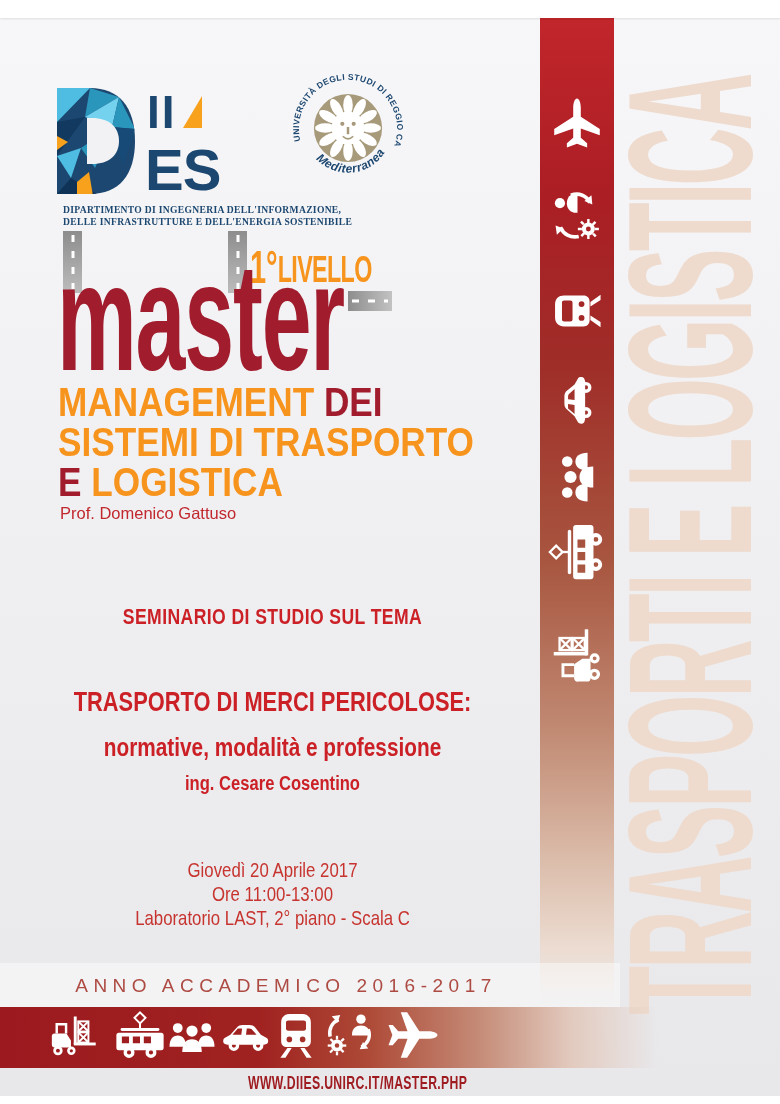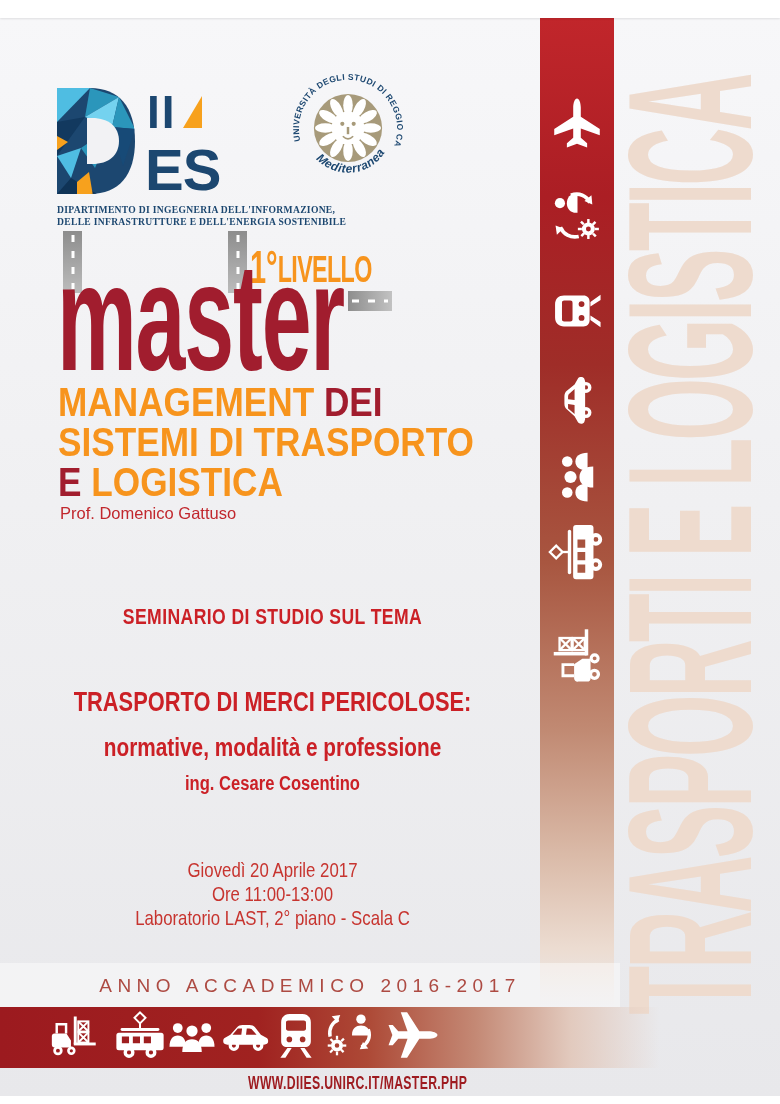--- a/index.html
+++ b/index.html
@@ -26,21 +26,21 @@
       background:linear-gradient(90deg,#9c1a1f 0%,#a02220 38%,#ad4936 54%,#c48975 70%,
                  #e2cabe 84%,rgba(238,231,227,0) 97%);}
   #anno-bg{left:0;top:963px;width:620px;height:44px;background:rgba(255,255,255,0.45);}
 
   .icon{position:absolute;}
   .icon svg{display:block;width:100%;height:100%;}
   .rot{transform:rotate(-90deg);}
 
   
   #diies-logo{left:55px;top:84px;width:182px;height:116px;}
-  #dept-text{left:57px;top:204px;font-family:"Liberation Serif",serif;font-weight:bold;
+  #dept-text{left:63px;top:204px;font-family:"Liberation Serif",serif;font-weight:bold;
       font-size:9.6px;line-height:11.5px;letter-spacing:0.3px;color:#1c4770;}
   #seal{left:286px;top:66px;width:124px;height:124px;}
 
   
   .road-v{position:absolute;width:19px;height:62px;background:linear-gradient(180deg,#8d8d8d,#bcbcbc);}
   .road-v .dash{position:absolute;left:50%;top:4px;bottom:4px;width:3px;transform:translateX(-50%);
       background:repeating-linear-gradient(180deg,#fff 0 7px,transparent 7px 16px);}
   .road-h{position:absolute;width:44px;height:20px;background:linear-gradient(90deg,#8d8d8d,#c2c2c2);}
   .road-h .dash{position:absolute;top:50%;left:4px;right:4px;height:3px;transform:translateY(-50%);
       background:repeating-linear-gradient(90deg,#fff 0 7px,transparent 7px 16px);}
@@ -63,21 +63,21 @@
 
   
   .c{position:absolute;left:0;width:545px;text-align:center;color:#cb2026;white-space:nowrap;}
   #kicker{top:604px;font-size:22px;font-weight:bold;letter-spacing:0.5px;transform:scale(0.8,1);}
   #title{top:686px;font-size:28px;font-weight:bold;transform:scale(0.78,1);}
   #subtitle{top:732px;font-size:26px;font-weight:bold;transform:scale(0.8,1);}
   #speaker{top:772px;font-size:19.5px;font-weight:bold;transform:scale(0.85,1);}
   #when{top:858px;font-size:21px;line-height:24px;color:#c7342f;transform:scale(0.8,1);}
 
   #anno{left:0;top:975px;width:572px;text-align:center;font-size:19px;letter-spacing:5.5px;
-      color:#ad4a42;white-space:nowrap;padding-left:24px;}
+      color:#ad4a42;white-space:nowrap;}
   #url{left:248px;top:1073px;font-size:18px;font-weight:bold;color:#9e1b20;
       transform:scale(0.68,1);transform-origin:left top;white-space:nowrap;letter-spacing:0.5px;}
 </style>
 </head>
 <body>
 
 <svg width="0" height="0" style="position:absolute" aria-hidden="true">
 <defs>
   <symbol id="i-plane" viewBox="0 0 64 64">
     <path fill="#fff" d="M61 32c0 2.5-5 4.5-11 4.5H39.5L25 59h-7.5l8-22.5H14.5L8 44H3l4.5-12L3 20h5l6.5 7.5h11l-8-22.5H25L39.5 27.5H50c6 0 11 2 11 4.5z"></path>

